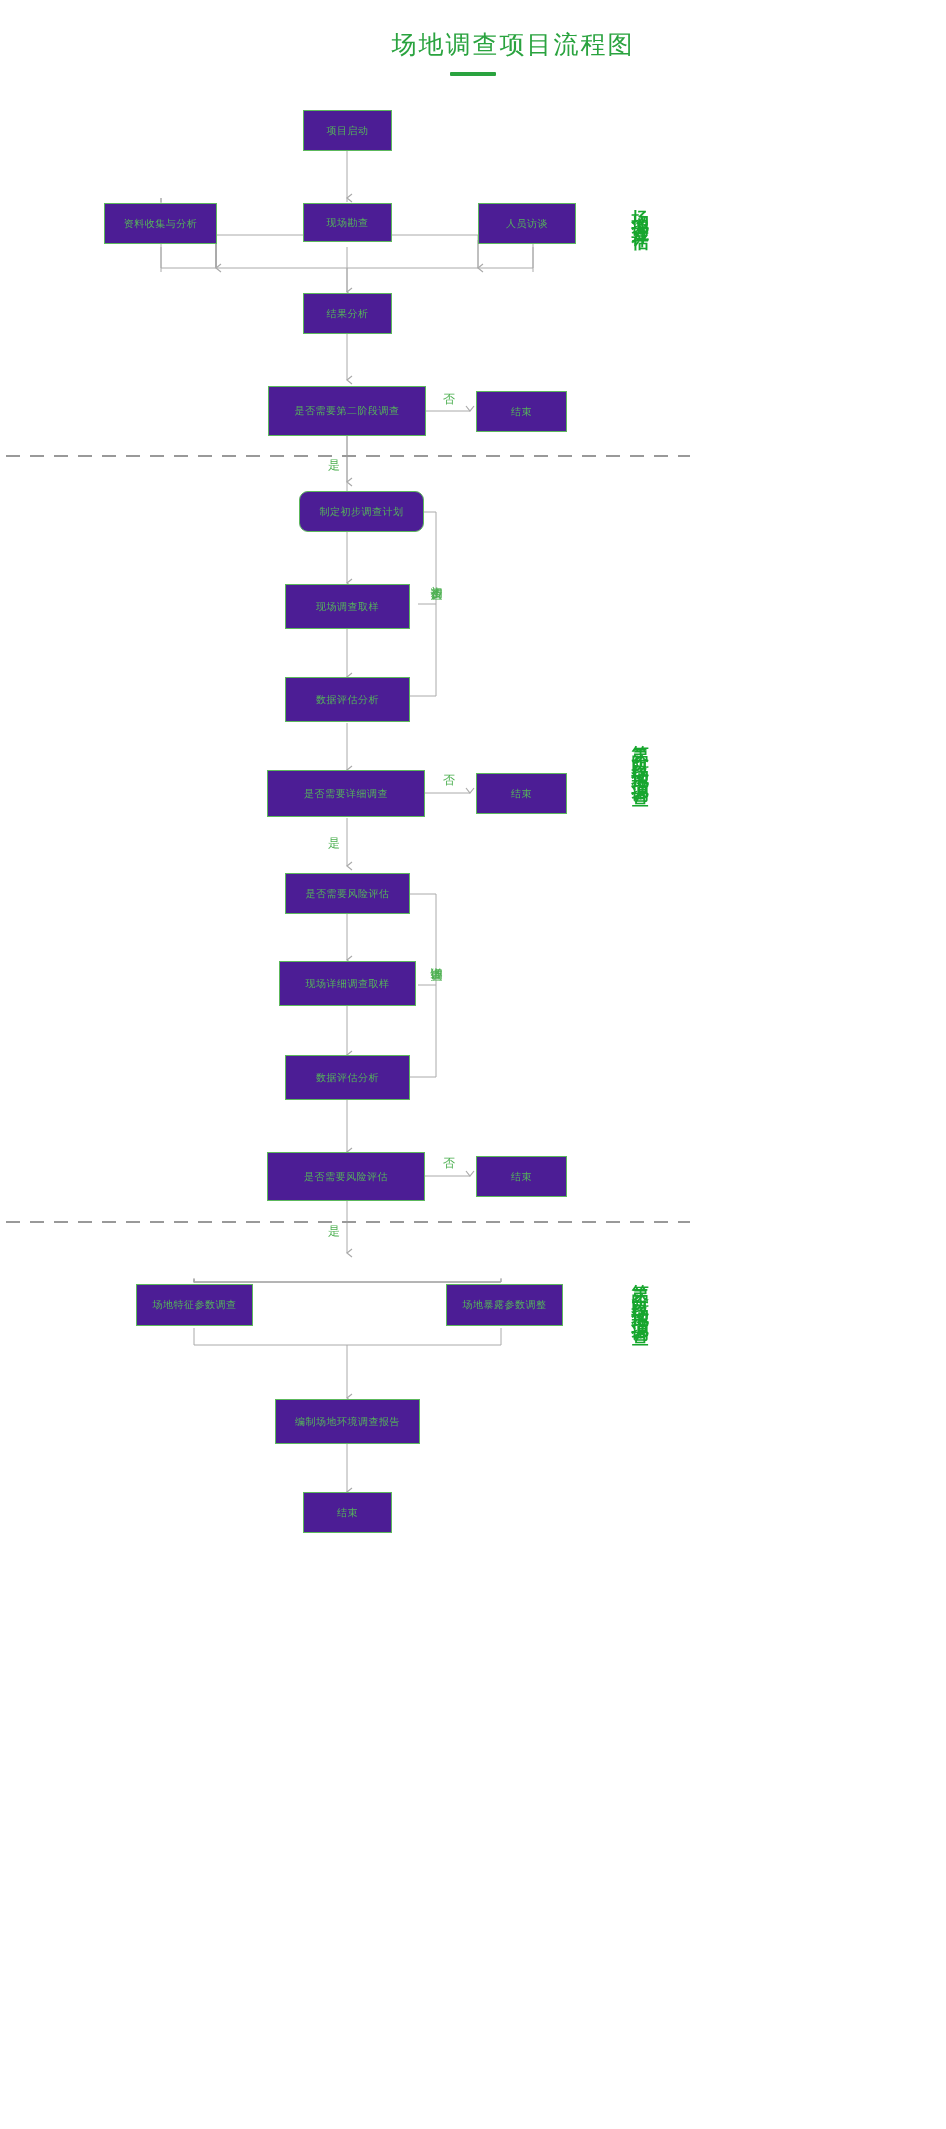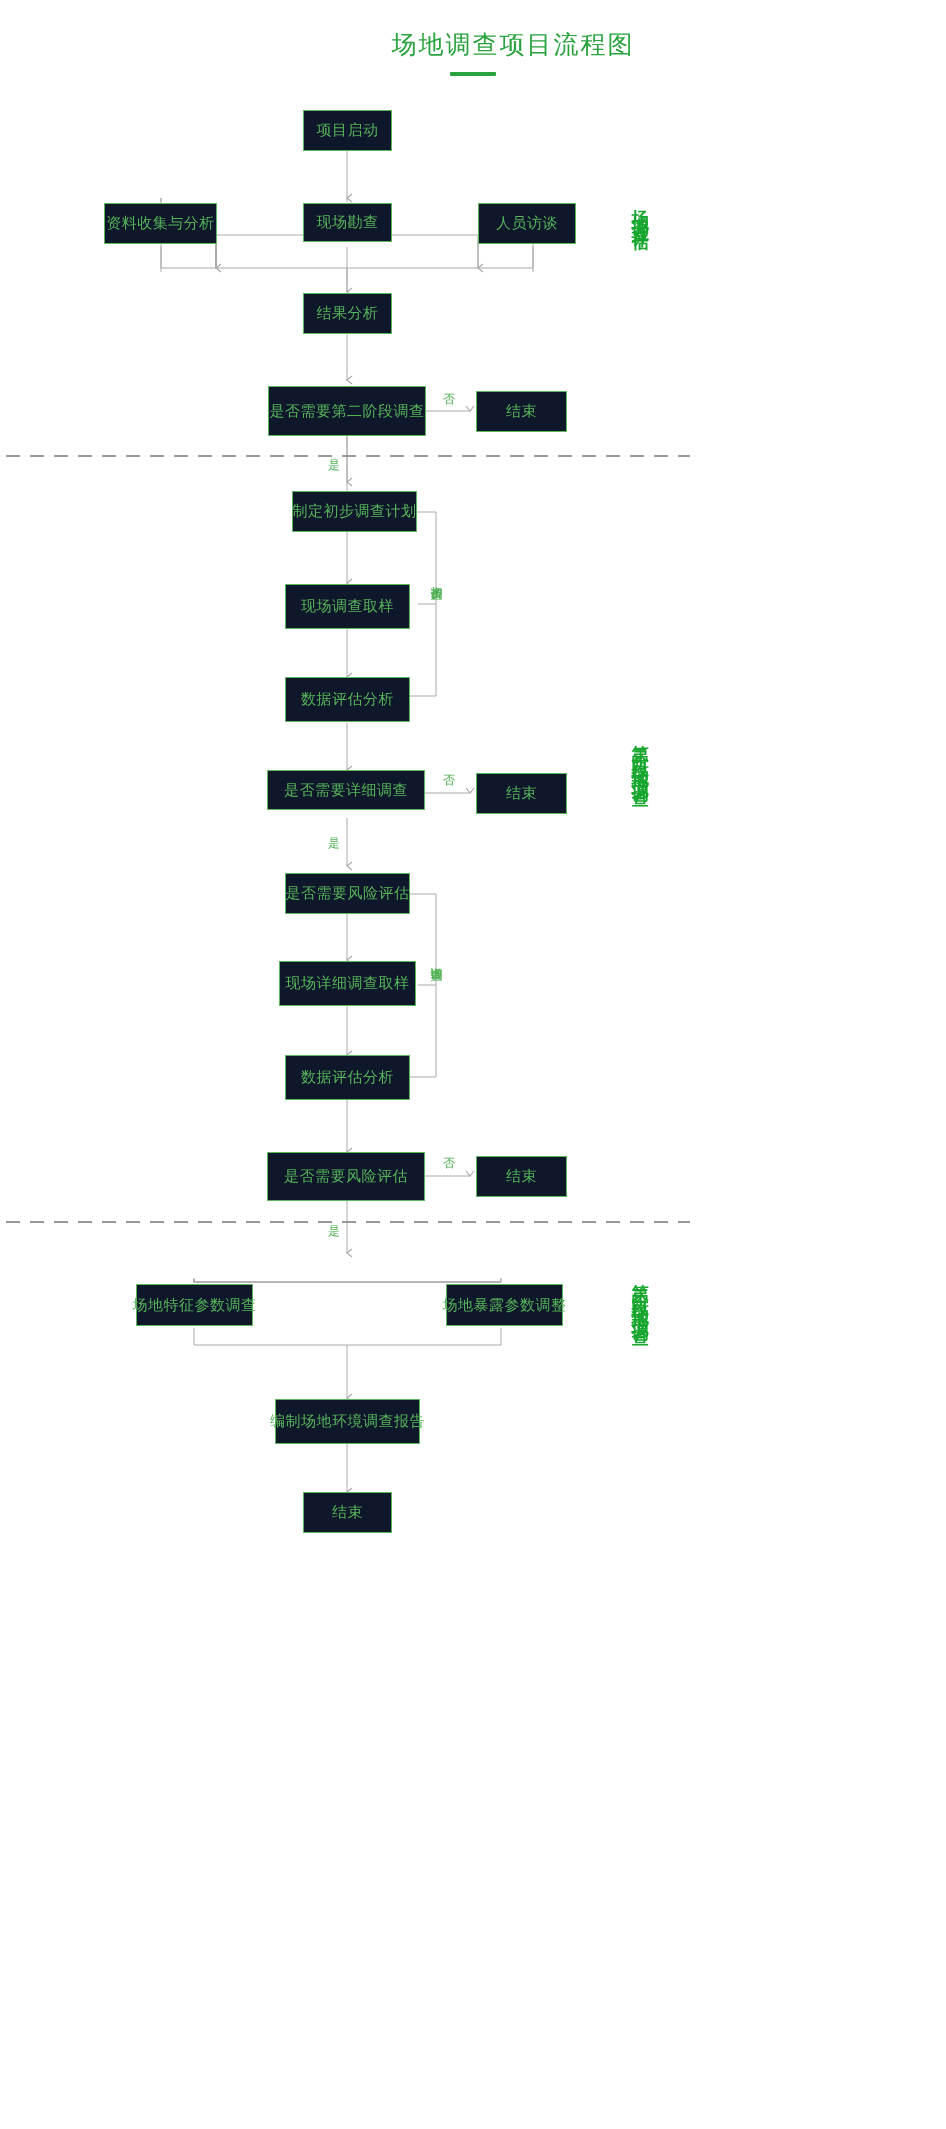--- a/index.html
+++ b/index.html
@@ -14,22 +14,22 @@
     position:absolute;width:100%;top:28px;left:0;text-align:center;
     font-size:25px;color:#2aa33f;letter-spacing:2px;font-weight:400;padding-left:40px;
   }
   .title-rule{
     position:absolute;top:72px;left:50%;margin-left:-23px;
     width:46px;height:4px;background:#2aa33f;border-radius:1px;
   }
 
   .node{
     position:absolute;box-sizing:border-box;
-    border:1px solid #5cb85c;background:#0f172a;
-    color:#55b35a;font-size:15px;
+    border:1px solid #5cb85c;background:#4c1d95;
+    color:#55b35a;font-size:10px;
     display:flex;align-items:center;justify-content:center;
     z-index:3;white-space:nowrap;letter-spacing:.5px;
   }
 
   .edge-label{
     position:absolute;color:#4caf50;font-size:12px;z-index:4;
     background:#ffffff;padding:0 2px;white-space:nowrap;
   }
 
   .bracket-label{
@@ -310,35 +310,35 @@
   <div class="node" style="left:476px;top:391px;width:91px;height:41px;">
     <span>结束</span>
   </div>
 
   <div class="edge-label" style="left:441px;top:391px;">否</div>
 
   <div class="edge-label" style="left:326px;top:457px;">是</div>
 
   <div class="section-label" style="left:630px;top:196px;">场地调查评估</div>
 
-  <div class="node" style="left:292px;top:491px;width:125px;height:41px;">
+  <div class="node" style="left:299px;top:491px;width:125px;height:41px;border-radius:9px;">
     <span>制定初步调查计划</span>
   </div>
 
   <div class="node" style="left:285px;top:584px;width:125px;height:45px;">
     <span>现场调查取样</span>
   </div>
 
   <div class="node" style="left:285px;top:677px;width:125px;height:45px;">
     <span>数据评估分析</span>
   </div>
 
   <div class="bracket-label" style="left:429px;top:576px;">初步调查</div>
 
-  <div class="node" style="left:267px;top:770px;width:158px;height:40px;">
+  <div class="node" style="left:267px;top:770px;width:158px;height:47px;">
     <span>是否需要详细调查</span>
   </div>
 
   <div class="node" style="left:476px;top:773px;width:91px;height:41px;">
     <span>结束</span>
   </div>
 
   <div class="edge-label" style="left:441px;top:772px;">否</div>
 
   <div class="edge-label" style="left:326px;top:835px;">是</div>

